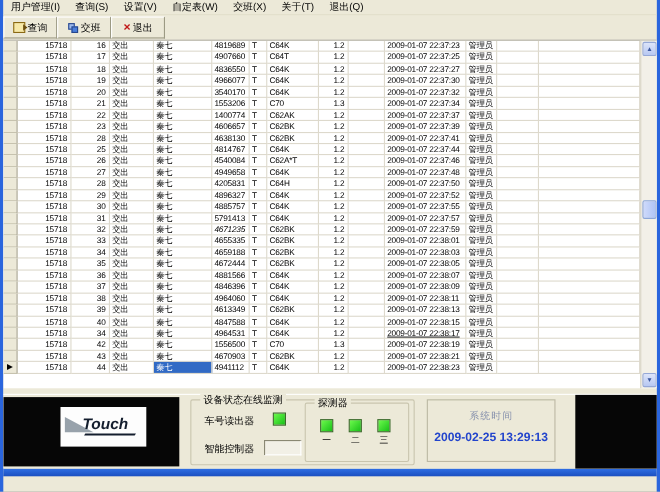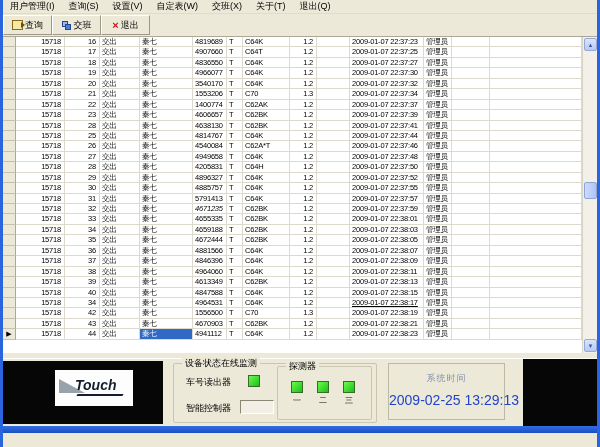--- a/index.html
+++ b/index.html
@@ -57,21 +57,21 @@
   .swoosh{position:absolute;left:4px;top:9px;width:0;height:0;border-bottom:14px solid #98a2ab;border-right:26px solid transparent;}
   .logo .word{position:absolute;left:20px;top:7px;font-size:14px;font-weight:bold;font-style:italic;color:#141e2e;}
   .logo .uline{position:absolute;left:22px;top:24px;width:46px;height:2px;background:#141e2e;transform:skewX(-30deg);}
   .gbox{position:absolute;border:1px solid #c9c5ae;border-radius:2px;}
   .gbox>.glabel{position:absolute;top:-6px;left:8px;background:#ece9d8;padding:0 3px;font-size:9px;color:#000;line-height:11px;white-space:nowrap;}
   .led{width:12px;height:12px;background:linear-gradient(135deg,#6dfa4d,#18c018);border:1px solid #3a6a2a;box-sizing:border-box;display:inline-block;}
   .lblrow{position:absolute;font-size:9px;color:#000;white-space:nowrap;}
   .sunken{position:absolute;background:#f2f0e6;border-top:1px solid #8a8873;border-left:1px solid #8a8873;border-bottom:1px solid #fff;border-right:1px solid #fff;box-sizing:border-box;}
   .systime{position:absolute;left:385px;top:4px;width:115px;height:55px;border:1px solid #bcb8a4;background:#ece9d8;text-align:center;}
   .systime .sl{margin-top:8px;font-size:9px;color:#8892ad;letter-spacing:1px;}
-  .systime .sv{margin-top:7px;font-size:14px;font-weight:normal;color:#2244cc;white-space:nowrap;}
+  .systime .sv{margin-top:7px;font-size:11px;font-weight:bold;color:#2244cc;white-space:nowrap;}
   .blackR{position:absolute;left:520px;right:-3px;top:0;height:67px;background:#060606;}
   .strip{height:7px;margin:0 -3px;background:linear-gradient(180deg,#2f6fe4,#1b4fc0);}
 </style>
 </head>
 <body>
 
 <div class="window">
 
 
   <div class="menubar">

